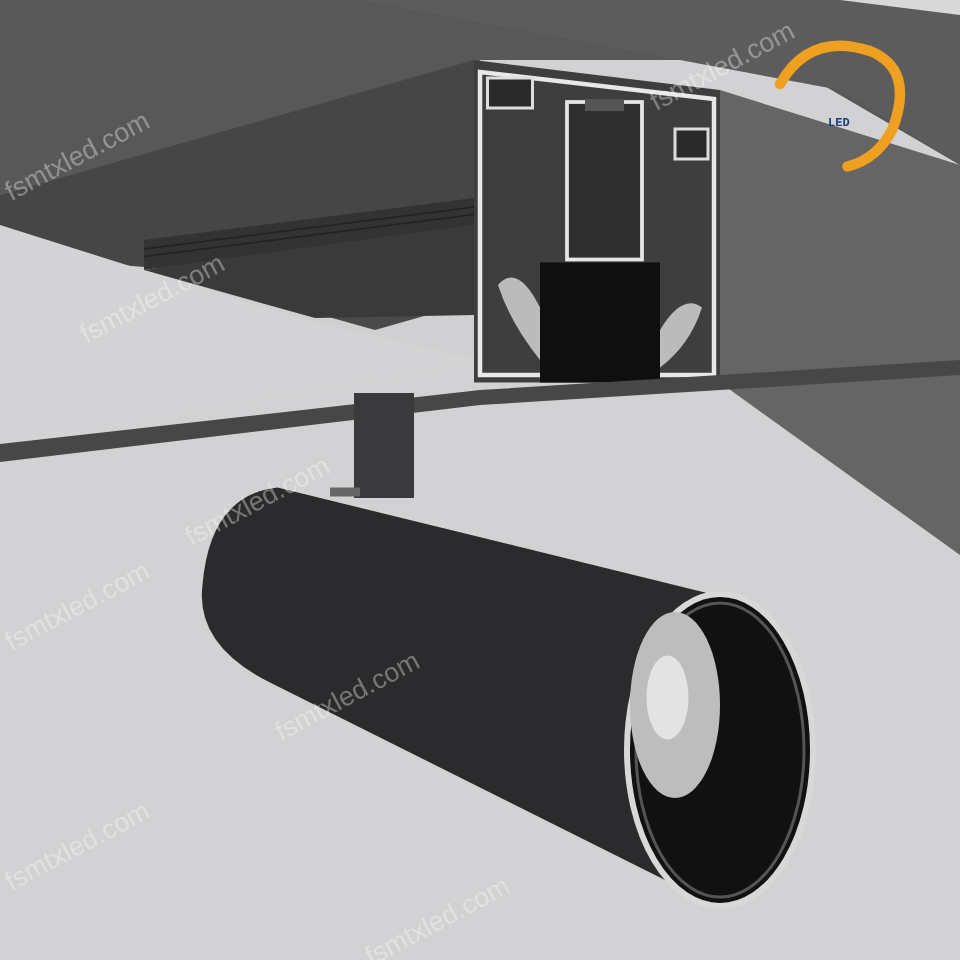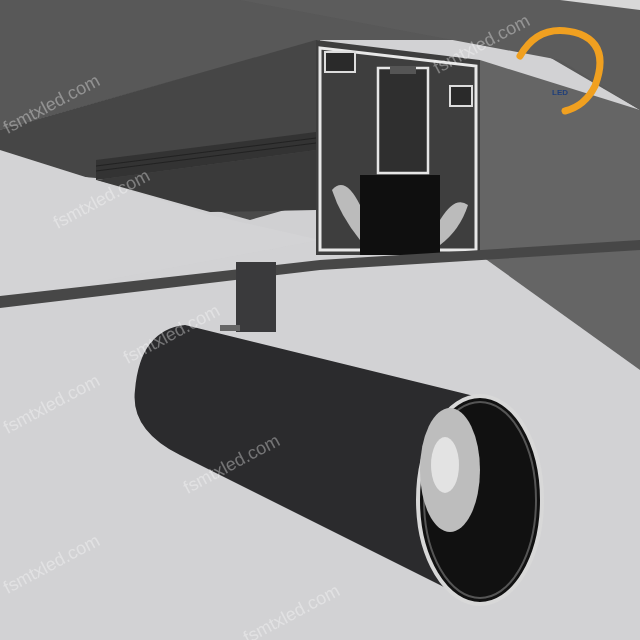--- a/index.html
+++ b/index.html
@@ -1,21 +1,21 @@
 <!DOCTYPE html>
 <html><head>
 <meta charset="utf-8">
 <style>
   html,body{margin:0;padding:0;}
   body{width:640px;height:640px;overflow:hidden;background:#d2d2d4;position:relative;font-family:"Liberation Sans",sans-serif;}
   .scene{position:absolute;left:0;top:0;width:640px;height:640px;}
   .wm{position:absolute;color:rgba(255,255,255,0.35);font-size:18px;transform:rotate(-28deg);transform-origin:left top;white-space:nowrap;font-family:"Liberation Sans",sans-serif;}
   .logo{position:absolute;left:500px;top:26px;width:130px;height:80px;}
   .logo-text{position:absolute;left:2px;top:32px;font-weight:bold;font-size:29px;color:#1f3f7a;letter-spacing:-0.5px;font-family:"Liberation Sans",sans-serif;}
-  .logo-sub{position:absolute;left:52px;top:62px;font-weight:bold;font-size:8px;color:#1f3f7a;font-family:Liberation Sans, sans-serif;}
+  .logo-sub{position:absolute;left:52px;top:52px;font-weight:bold;font-size:8px;color:#1f3f7a;font-family:Liberation Mono, monospace;}
 </style>
 </head>
 <body>
 
 <svg class="scene" viewBox="0 0 640 640" width="640" height="640">
 
   <polygon points="0,0 640,0 640,110 520,40 320,40 0,130" fill="#585858"></polygon>
   <polygon points="240,0 640,0 640,110 560,60" fill="#5c5c5c"></polygon>
 
   <polygon points="560,0 640,0 640,10" fill="#d8d8d8"></polygon>

